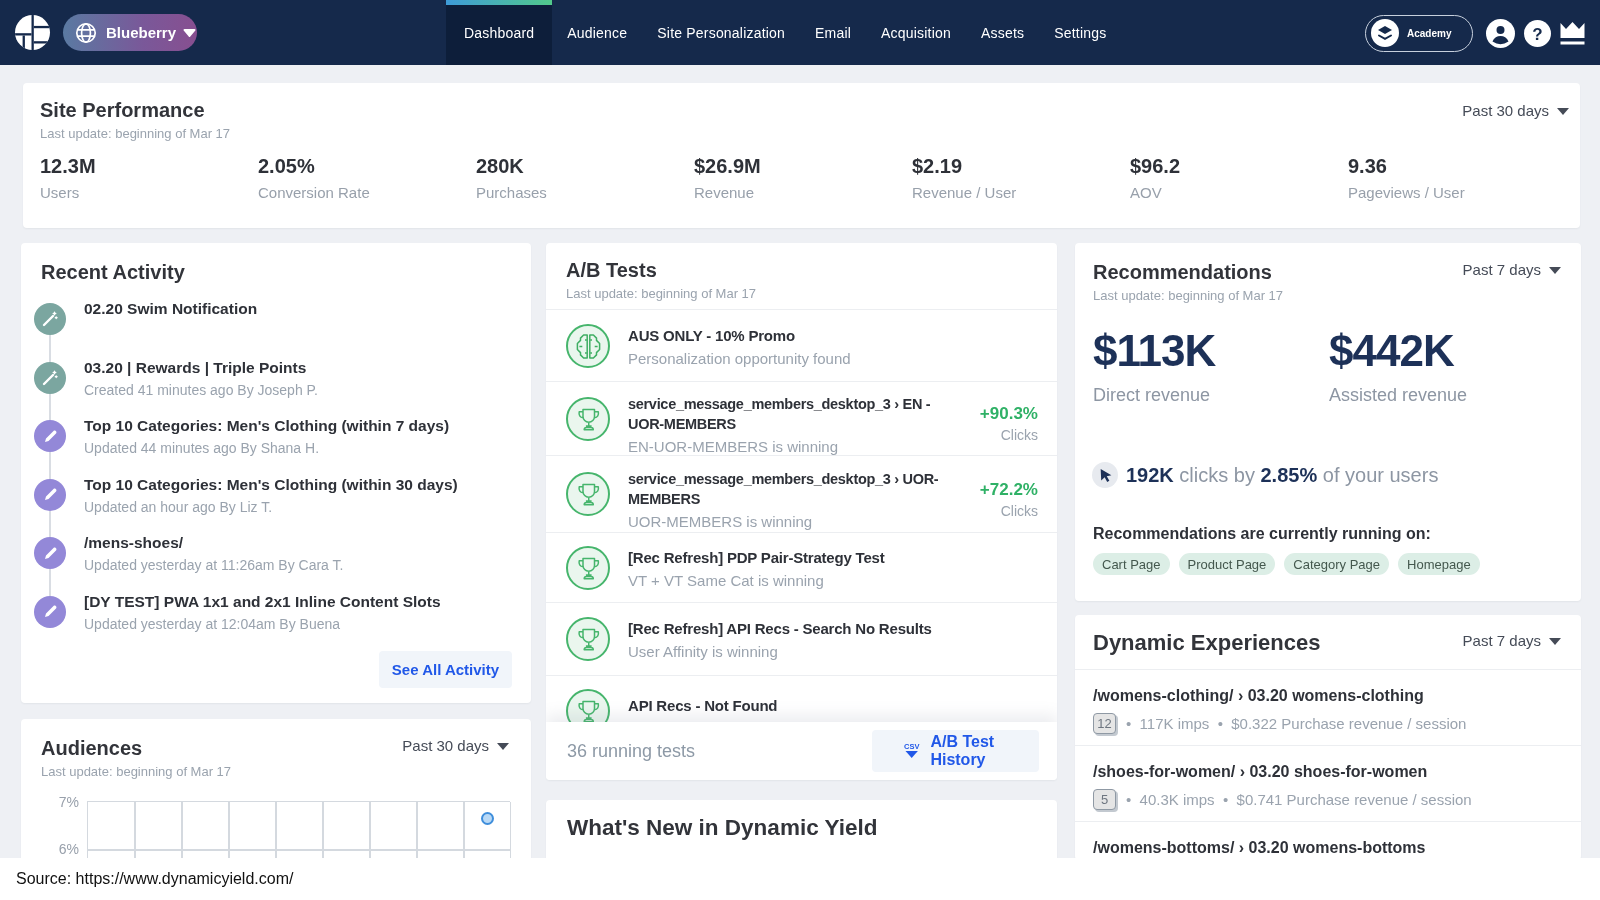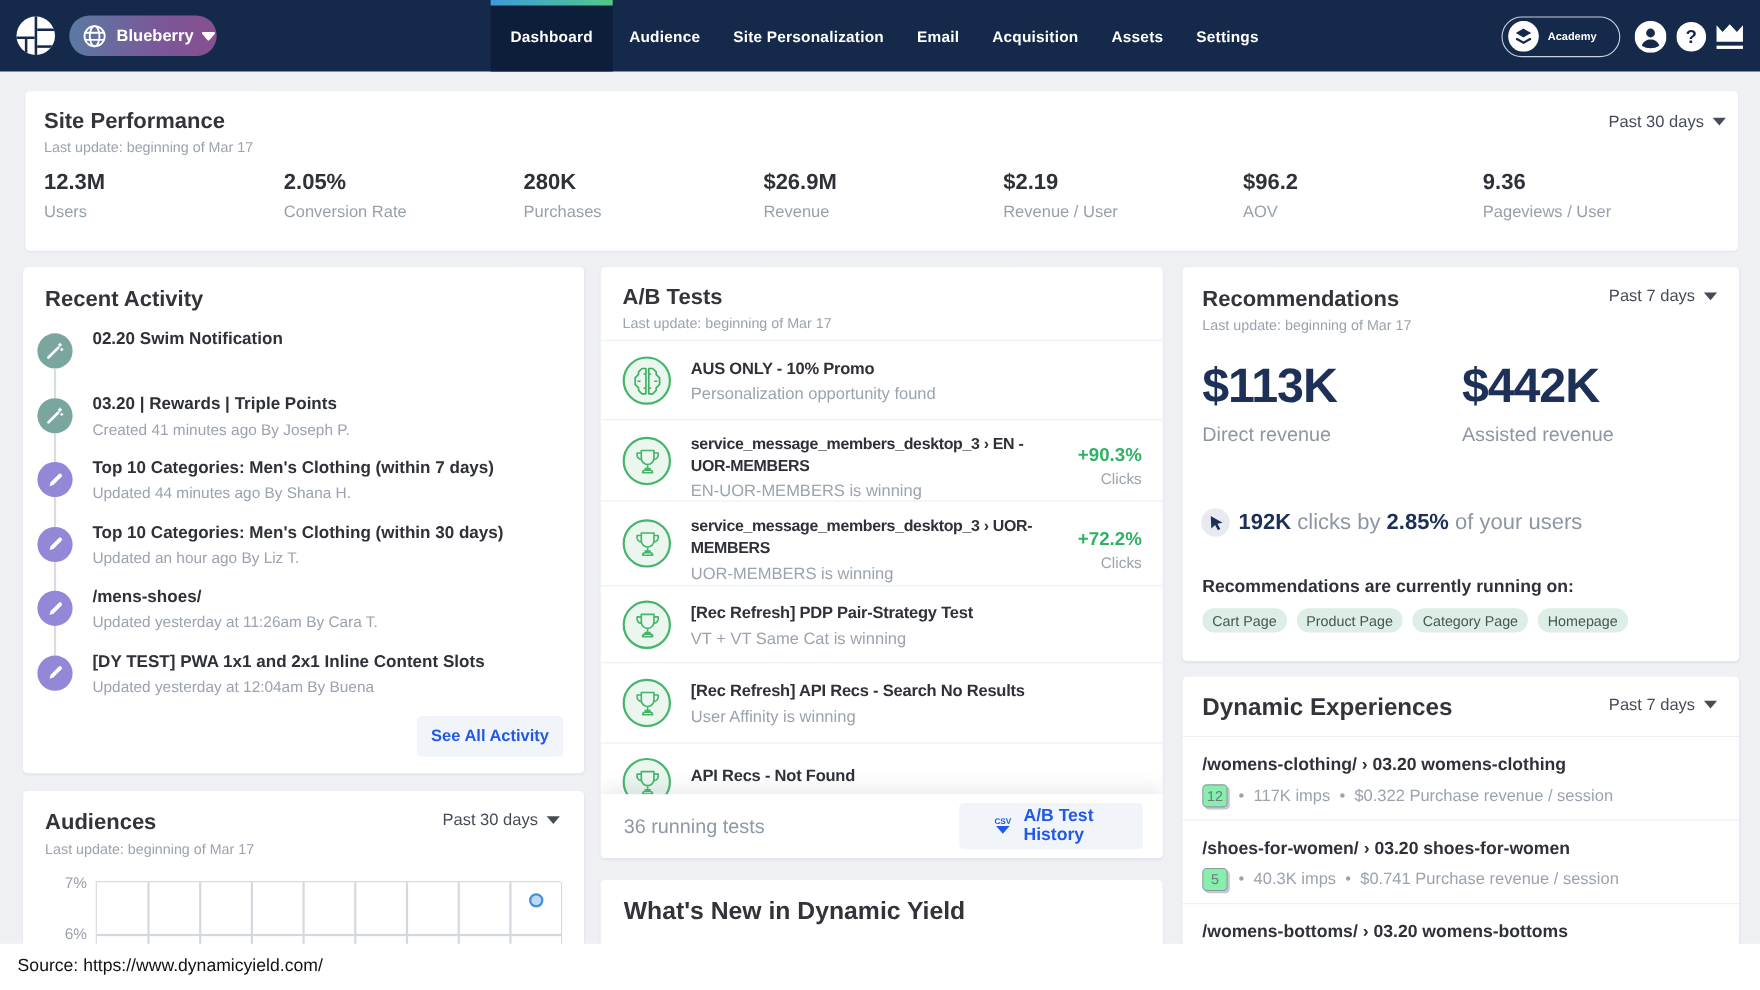--- a/index.html
+++ b/index.html
@@ -9,21 +9,21 @@
 
 
 .nav { position:absolute; top:0; left:0; width:1600px; height:65px; background:#15294b; }
 .logo { position:absolute; left:14px; top:14px; }
 .orgpill { position:absolute; left:63px; top:14px; width:134px; height:37px; border-radius:19px;
   background:linear-gradient(90deg,#5a7aa2 0%, #7a5899 60%, #874f90 100%);
   display:flex; align-items:center; color:#fff; font-size:15px; font-weight:bold; }
 .orgpill .globe { margin-left:11px; margin-right:8px; display:flex; }
 .orgpill .caret { margin-left:7px; display:flex; }
 .tabs { position:absolute; left:446px; top:0; height:65px; display:flex; }
-.tab { height:65px; display:flex; align-items:center; padding:0 15px; color:#fff; font-size:14px; font-weight:bold; letter-spacing:.2px; }
+.tab { height:65px; display:flex; align-items:center; padding:0 15px; color:#fff; font-size:14px; font-weight:normal; letter-spacing:.2px; }
 .tab.active { background:#0d1e3a; position:relative; padding:0 18px; }
 .tab.active:before { content:""; position:absolute; top:0; left:0; right:0; height:5px;
   background:linear-gradient(90deg,#3e9bd8, #52c98b); }
 .nav-right { position:absolute; right:14px; top:14px; height:38px; display:flex; align-items:center; }
 .academy { width:108px; height:37px; border:1.5px solid #c7d0dd; border-radius:19px; display:flex; align-items:center; color:#fff; font-size:10px; font-weight:bold; }
 .academy .ic { margin-left:5px; margin-right:8px; display:flex; }
 .navic { display:flex; } .m1{margin-left:13px;} .m2{margin-left:9px;} .m3{margin-left:8px;}
 
 
 .card { position:absolute; background:#fff; border-radius:4px; box-shadow:0 1px 2px rgba(40,50,70,.06); }
@@ -99,21 +99,21 @@
 .pills { position:absolute; left:18px; top:310px; display:flex; }
 .pill { height:22px; border-radius:11px; background:#dceee6; color:#44584e; font-size:13px; display:flex; align-items:center; padding:0 9px; margin-right:9px; }
 
 
 .dynexp { left:1075px; top:615px; width:506px; height:245px; overflow:hidden; }
 .dehead { padding:15px 0 13px 18px; }
 .dehead .ctitle { font-size:22px; }
 .derow { border-top:1.5px solid #eceef1; padding:17px 18px 11px 18px; }
 .derow .dt { font-size:16px; font-weight:bold; color:#2e3138; }
 .derow .dm { display:flex; align-items:center; margin-top:8px; }
-.badge { width:23px; height:21px; background:#86efac; border:1.5px solid #8f99a4; border-radius:4px; box-shadow:2px 2px 0 #c3c9d0; color:#6e7680; font-size:13px; display:flex; align-items:center; justify-content:center; margin-right:10px; }
+.badge { width:23px; height:21px; background:#e5e5e5; border:1.5px solid #8f99a4; border-radius:4px; box-shadow:2px 2px 0 #c3c9d0; color:#6e7680; font-size:13px; display:flex; align-items:center; justify-content:center; margin-right:10px; }
 .derow .dmt { font-size:15px; color:#9aa3ae; }
 
 
 .sourcebar { position:absolute; left:0; top:858px; width:1600px; height:42px; background:#fff; display:flex; align-items:center; }
 .sourcebar span { margin-left:16px; font-size:16px; color:#111; }
 </style>
 </head>
 <body>
 <div class="frame">
 

